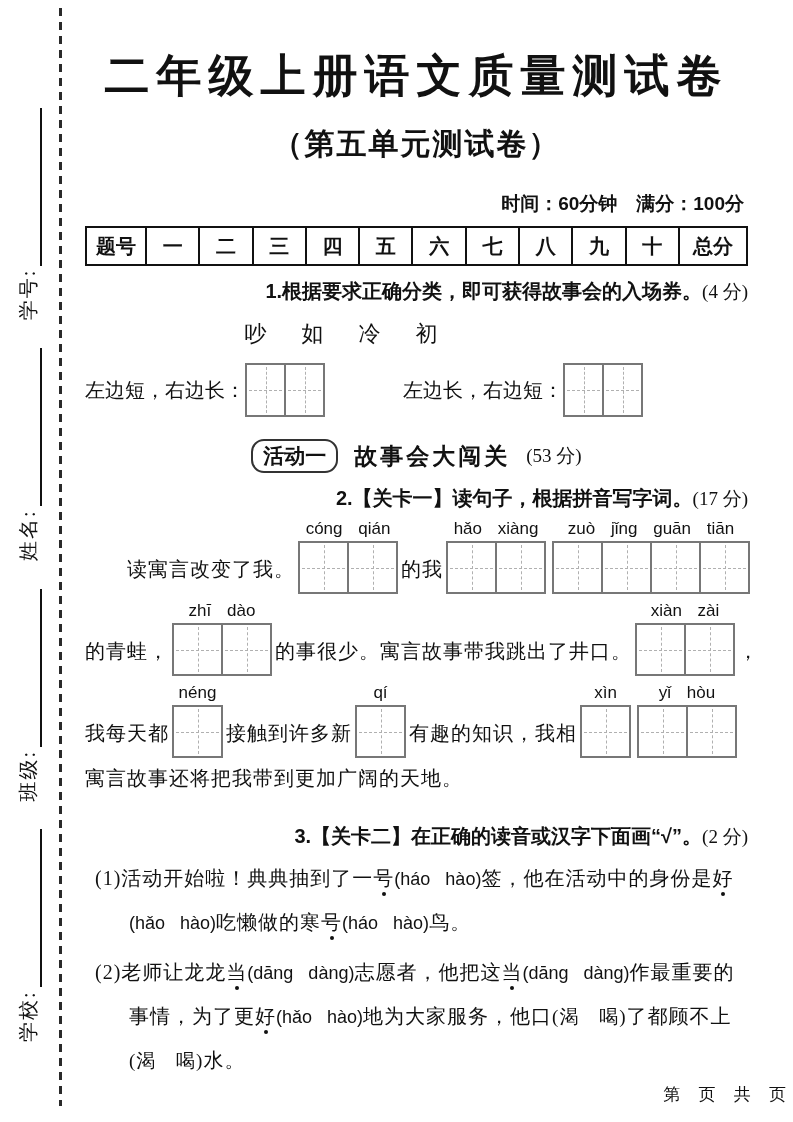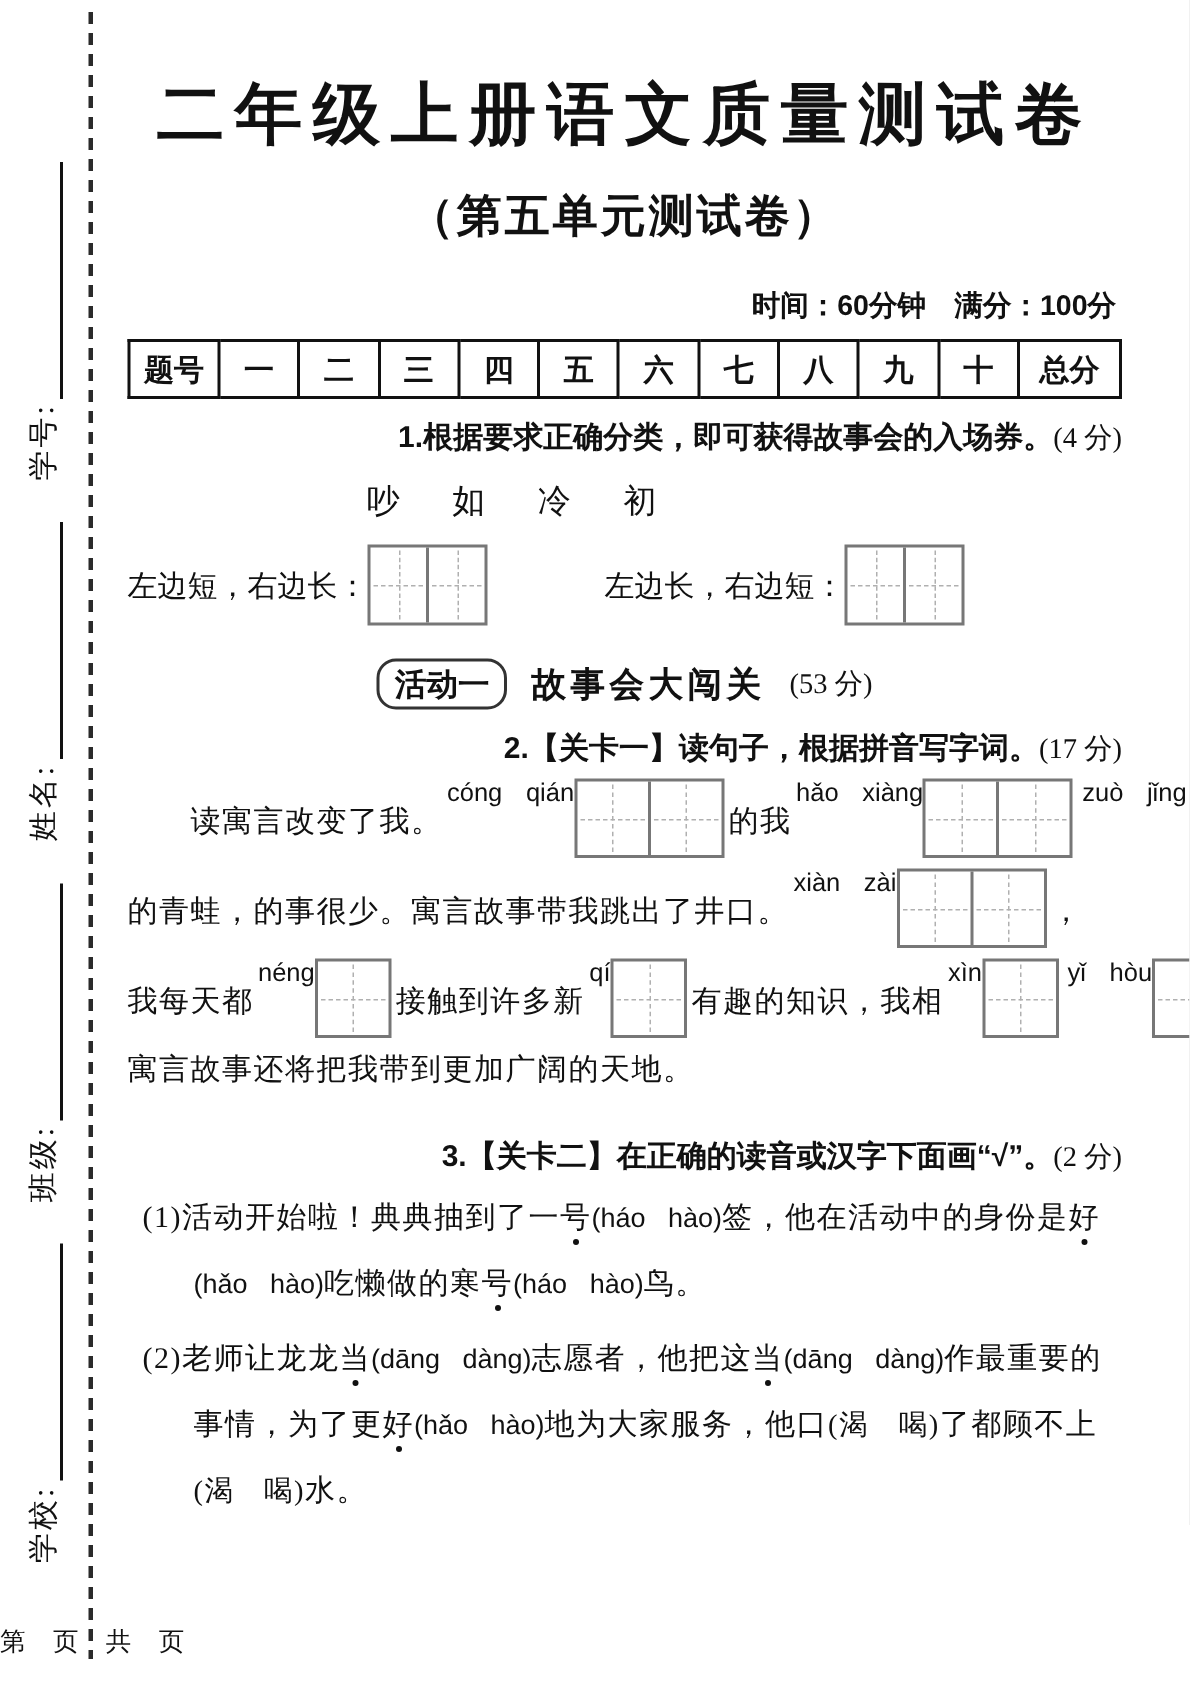--- a/index.html
+++ b/index.html
@@ -64,35 +64,35 @@
   .banner { margin-top:22px; display:flex; justify-content:center; align-items:center; gap:16px; }
   .banner-badge { border:2px solid #333; border-radius:13px; padding:1px 10px; font-size:21px;
     font-weight:bold; font-family:"Liberation Sans","DejaVu Sans",sans-serif; }
   .banner-title { font-size:23px; font-weight:bold; letter-spacing:3px;
     font-family:"Liberation Sans","DejaVu Sans",sans-serif; }
   .banner-score { font-size:19px; }
   
   .q2-line { display:flex; align-items:flex-end; margin-top:7px; }
   .q2-line.indent { padding-left:42px; }
   .q2-line .t { font-size:20px; letter-spacing:1px; white-space:pre; padding-bottom:11px; }
-  .pz-group { display:flex; flex-direction:row; align-items:flex-start; margin:0 3px; }
+  .pz-group { display:flex; flex-direction:column; align-items:center; margin:0 3px; }
   .pz-pinyin { font-family:"Liberation Sans","DejaVu Sans",sans-serif; font-size:17px;
     margin-bottom:2px; white-space:pre; word-spacing:11px; }
   
   .q3-item { margin-top:6px; font-size:20px; line-height:2.2; letter-spacing:1px;
     margin-left:10px; padding-left:34px; text-indent:-34px; }
   .q3-no { white-space:pre; }
   .seg-py { font-family:"Liberation Sans","DejaVu Sans",sans-serif; font-size:18px;
     word-spacing:10px; letter-spacing:0; white-space:pre; }
   .seg-hz { font-size:19px; word-spacing:14px; white-space:pre; }
   .seg-em { position:relative; }
   .seg-em::after { content:""; position:absolute; left:50%; bottom:-7px; width:4px; height:4px;
     border-radius:50%; background:#111; transform:translateX(-50%); }
   
-  .footer { position:absolute; left:0; bottom:16px; width:100%; text-align:left;
+  .footer { position:absolute; left:0; bottom:16px; width:100%; text-align:right;
     font-size:17px; letter-spacing:7px; }
 </style>
 </head>
 <body>
 
 <div class="page">
 
   <aside>
     <div class="sidebar-strip">
         <span class="sb-group">
@@ -198,20 +198,27 @@
             <div class="grid q2">
               <div class="cell"></div>
               <div class="cell"></div>
               <div class="cell"></div>
               <div class="cell"></div>
             </div>
           </div>
         </div>
         <div class="q2-line">
           <span class="t">的青蛙，</span>
+          <div class="pz-group">
+            <div class="pz-pinyin">zhī dào</div>
+            <div class="grid q2">
+              <div class="cell"></div>
+              <div class="cell"></div>
+            </div>
+          </div>
           <span class="t">的事很少。寓言故事带我跳出了井口。</span>
           <div class="pz-group">
             <div class="pz-pinyin">xiàn zài</div>
             <div class="grid q2">
               <div class="cell"></div>
               <div class="cell"></div>
             </div>
           </div>
           <span class="t">，</span>
         </div>

